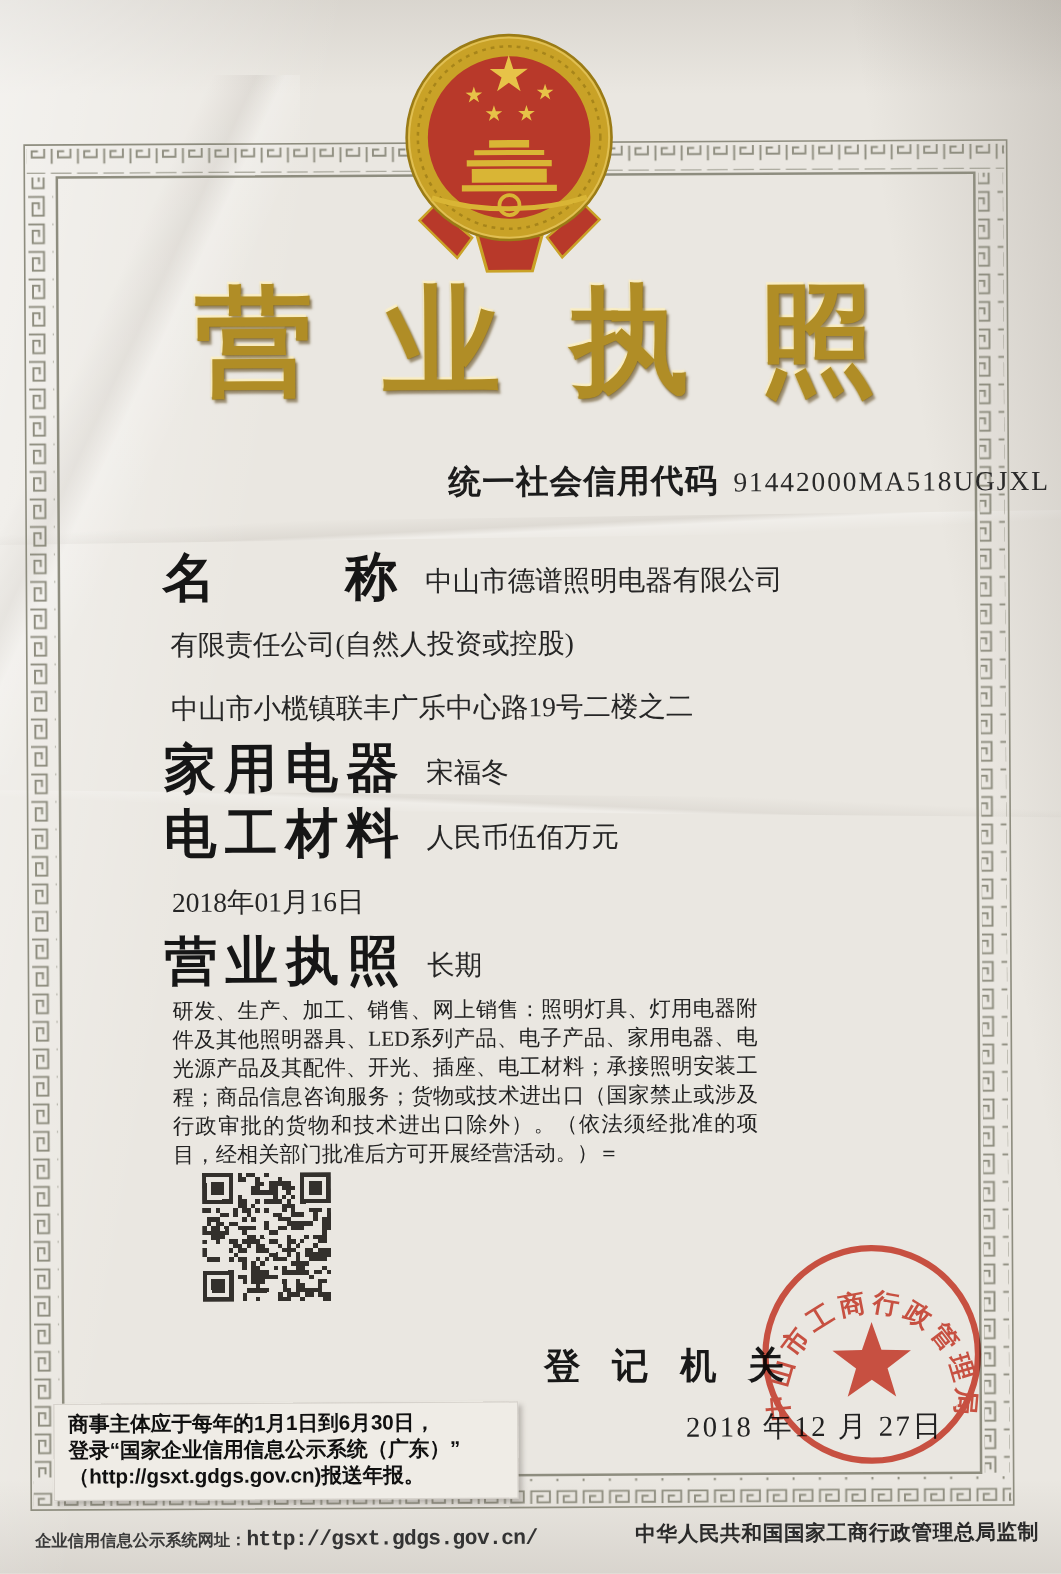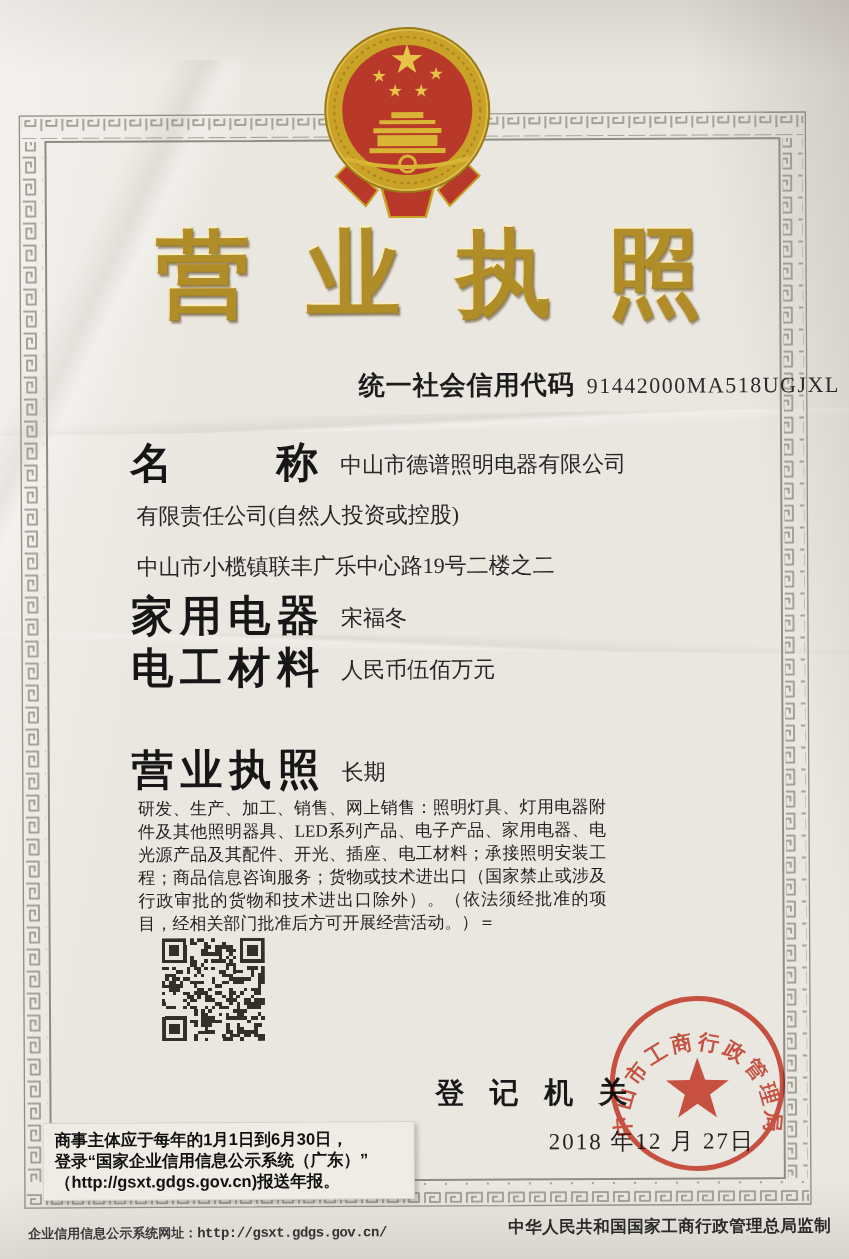--- a/index.html
+++ b/index.html
@@ -43,21 +43,21 @@
   #issuedate{position:absolute;left:546px;top:1127px;z-index:3;
     font-size:23px;color:#222;letter-spacing:2px;white-space:nowrap;}
   #seal{position:absolute;left:600px;top:990px;z-index:5;opacity:.88;mix-blend-mode:multiply;}
   #notice{position:absolute;left:40px;top:1121px;width:352px;z-index:6;
     background:#efece6;padding:7px 8px 8px 12px;
     box-shadow:3px 3px 4px rgba(100,95,88,.35), inset 0 0 0 1px rgba(150,145,135,.28);
     font-family:"Liberation Sans",sans-serif;font-size:16.5px;font-weight:bold;
     line-height:21px;color:#101010;white-space:nowrap;}
   #footleft{position:absolute;left:25px;top:1222px;z-index:3;white-space:nowrap;}
   #footleft .lab{font-size:13px;font-weight:bold;color:#3a3a3a;}
-  #footleft .url{font-size:14px;font-weight:bold;color:#333;font-family:"Liberation Mono",monospace;letter-spacing:-.5px;}
+  #footleft .url{font-size:17px;font-weight:bold;color:#333;font-family:"Liberation Mono",monospace;letter-spacing:-.5px;}
   #footright{position:absolute;right:21px;top:1217px;z-index:3;
     font-size:16.5px;font-weight:600;color:#2a2a2a;letter-spacing:.5px;white-space:nowrap;}
 </style>
 </head>
 <body>
 
 <div id="photo">
   <div class="crease crease-d1"></div>
   <div class="crease crease-h1"></div>
   <div class="crease crease-h2"></div>
@@ -124,20 +124,21 @@
     </div>
     <div class="row" style="top:597px">
       <span class="fl">家用电器</span>
       <span class="fv">宋福冬</span>
     </div>
     <div class="row" style="top:649px">
       <span class="fl">电工材料</span>
       <span class="fv">人民币伍佰万元</span>
     </div>
     <div class="row" style="top:700px">
+      <span class="fv">2018年01月16日</span>
     </div>
     <div class="row" style="top:751px">
       <span class="fl">营业执照</span>
       <span class="fv">长期</span>
     </div>
     <div class="row" style="top:793px">
       <span class="fv scope">研发、生产、加工、销售、网上销售：照明灯具、灯用电器附件及其他照明器具、LED系列产品、电子产品、家用电器、电光源产品及其配件、开光、插座、电工材料；承接照明安装工程；商品信息咨询服务；货物或技术进出口（国家禁止或涉及行政审批的货物和技术进出口除外）。（依法须经批准的项目，经相关部门批准后方可开展经营活动。）＝</span>
     </div>
 
     <svg id="qr" width="103" height="103" viewBox="0 0 29 29" shape-rendering="crispEdges">

